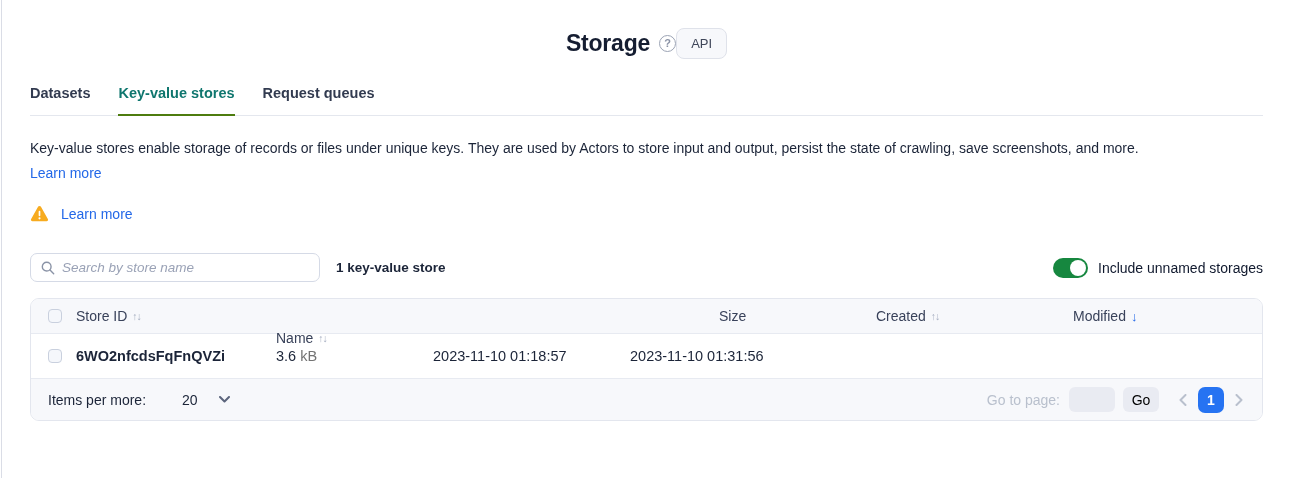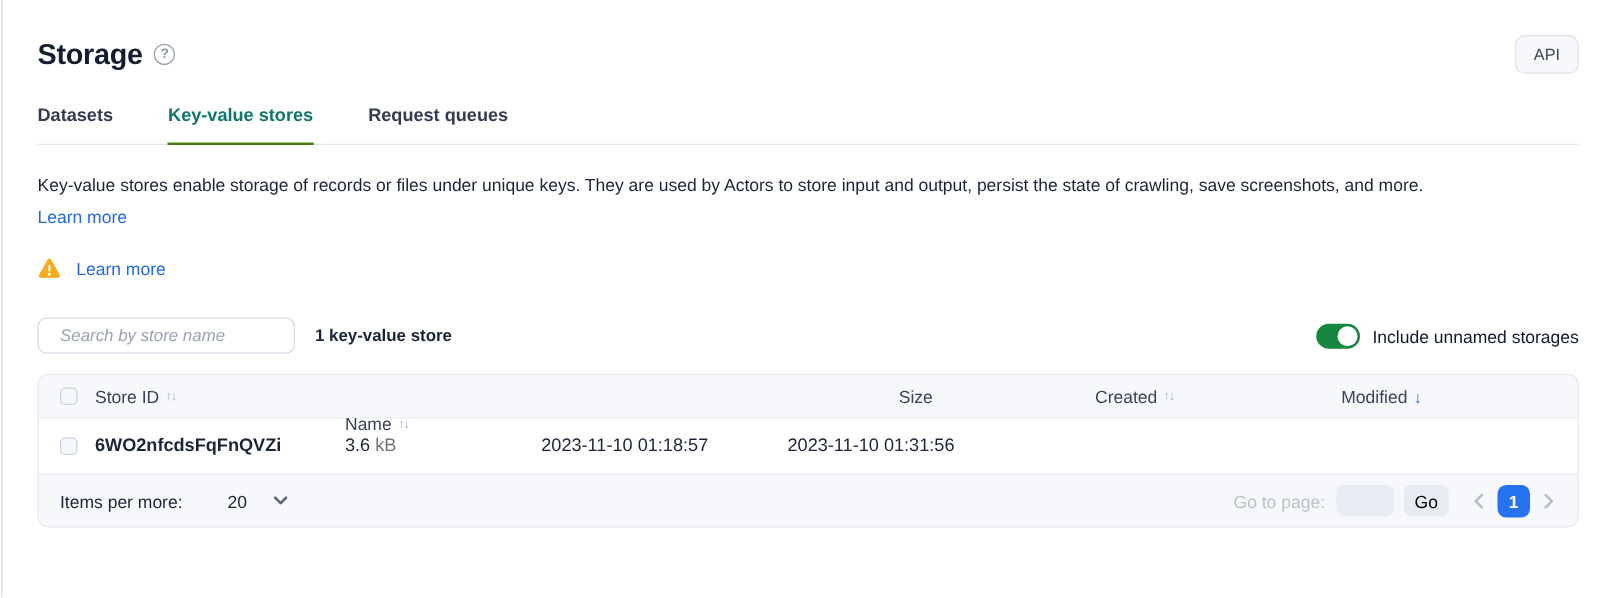--- a/index.html
+++ b/index.html
@@ -2,45 +2,45 @@
 <html><head>
 <meta charset="utf-8">
 <style>
   * { margin:0; padding:0; box-sizing:border-box; }
   html,body { width:1293px; height:478px; background:#ffffff; overflow:hidden;
     font-family:"Liberation Sans", sans-serif; color:#1b2438; }
   .left-edge { position:absolute; left:1px; top:0; bottom:0; width:1px; background:#dadde6; }
   .page { padding:0 30px; position:relative; }
 
   
-  .header-row { margin-top:26px; display:flex; align-items:center; justify-content:space-between; height:34px; }
+  .header-row { margin-top:26px; display:flex; align-items:center; justify-content:center; height:34px; }
   .title-wrap { display:flex; align-items:center; }
   h1.title { font-size:23px; font-weight:700; color:#151d31; letter-spacing:-0.2px; }
   .help { margin-left:9px; width:17px; height:17px; border:1.5px solid #9ba3b4; border-radius:50%;
     color:#8b93a6; font-size:11px; font-weight:700; display:inline-flex; align-items:center; justify-content:center; cursor:pointer; }
   .api-btn { padding:7px 14px; font-size:13px; font-weight:500; color:#3f4659; background:#f7f8fb;
     border:1px solid #dfe2ea; border-radius:8px; cursor:pointer; font-family:inherit; }
 
   
-  .tabs { margin-top:25px; display:flex; gap:44px; border-bottom:1px solid #e4e7ee; font-size:14.5px; font-weight:600; color:#323b50; }
+  .tabs { margin-top:25px; display:flex; gap:28px; border-bottom:1px solid #e4e7ee; font-size:14.5px; font-weight:600; color:#323b50; }
   .tab { padding-bottom:13px; cursor:pointer; }
   .tab.active { color:#0f766e; border-bottom:2px solid #4d7c0f; margin-bottom:-1px; }
 
   
   .desc { margin-top:22px; font-size:14px; line-height:1.45; color:#1b2438; }
   .link { color:#2368e8; font-size:14px; text-decoration:none; cursor:pointer; }
   .desc-link { display:inline-block; margin-top:7px; }
 
   
   .warning { margin-top:23px; display:flex; align-items:center; gap:10px; font-size:14px; }
   .warning a { margin-left:2px; }
 
   
   .toolbar { margin-top:31px; display:flex; align-items:center; }
-  .search-box { width:206px; height:29px; border:1px solid #d5dae6; border-radius:7px;
+  .search-box { width:290px; height:29px; border:1px solid #d5dae6; border-radius:7px;
     display:flex; align-items:center; padding:0 10px; gap:7px; background:#fff; }
   .search-box input { border:none; outline:none; flex:1; font-size:13.5px; font-family:inherit; color:#1b2438; background:transparent; }
   .search-box input::placeholder { font-style:italic; color:#9aa2b6; }
   .count { margin-left:16px; font-size:13.5px; font-weight:700; }
   .spacer { flex:1; }
   .toggle { width:35px; height:20px; border-radius:10px; background:#16873f; position:relative; cursor:pointer; margin-right:10px; flex:none; }
   .toggle .knob { position:absolute; top:2px; right:2px; width:16px; height:16px; border-radius:50%; background:#fff; }
   .toggle-label { font-size:14px; color:#10192e; }
 
   

